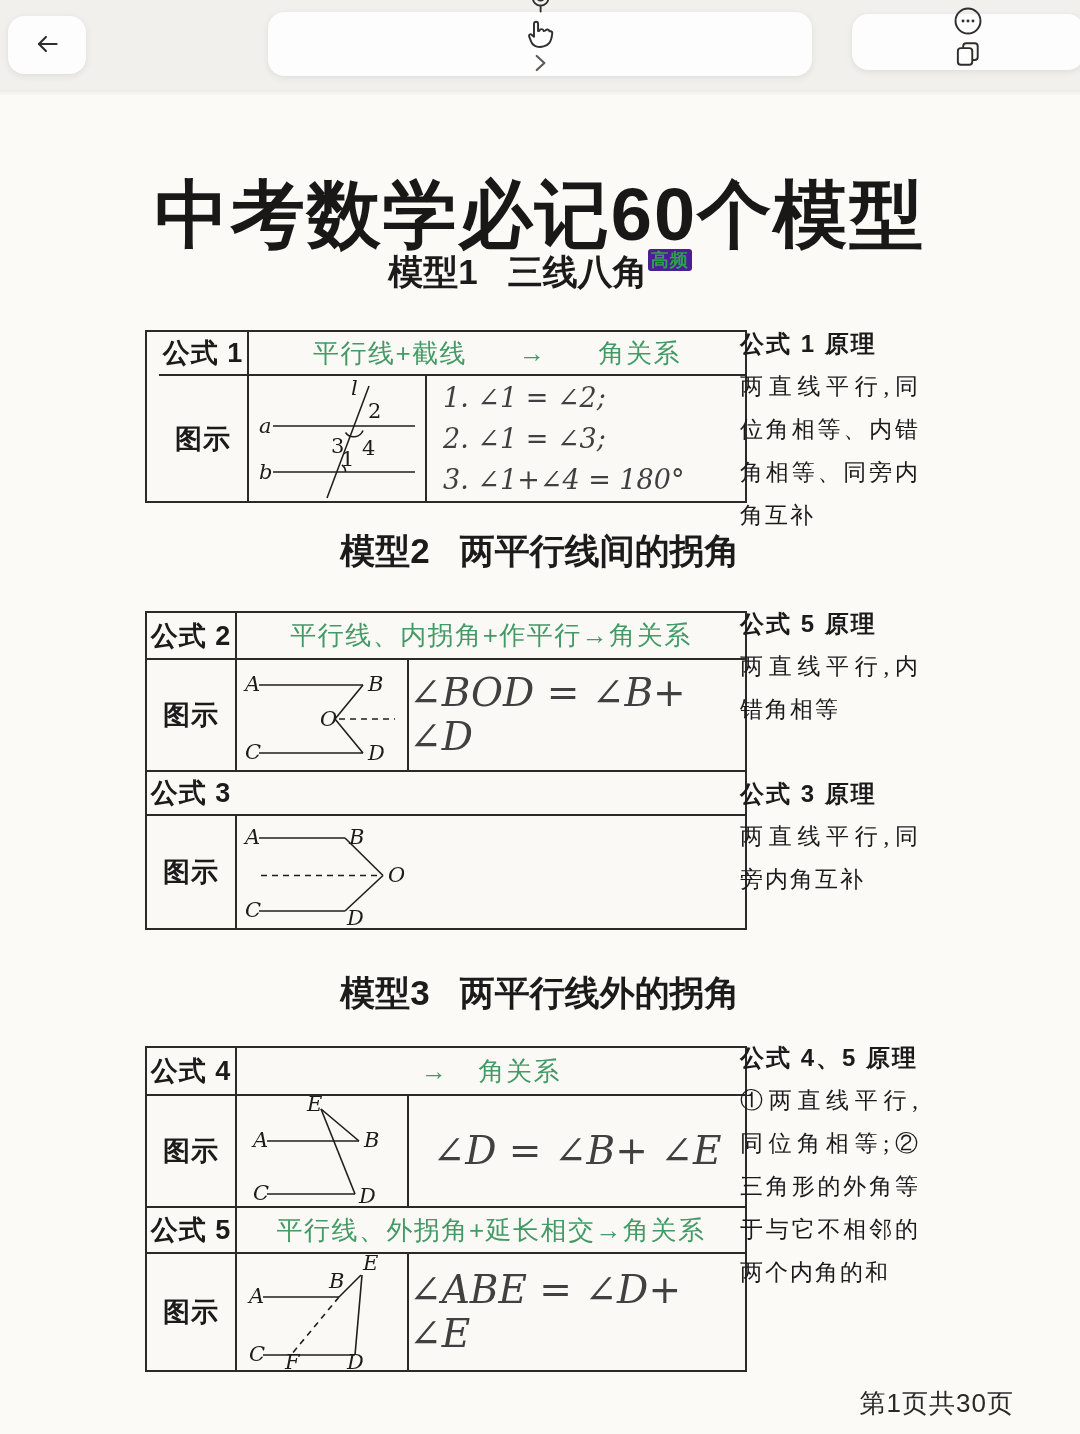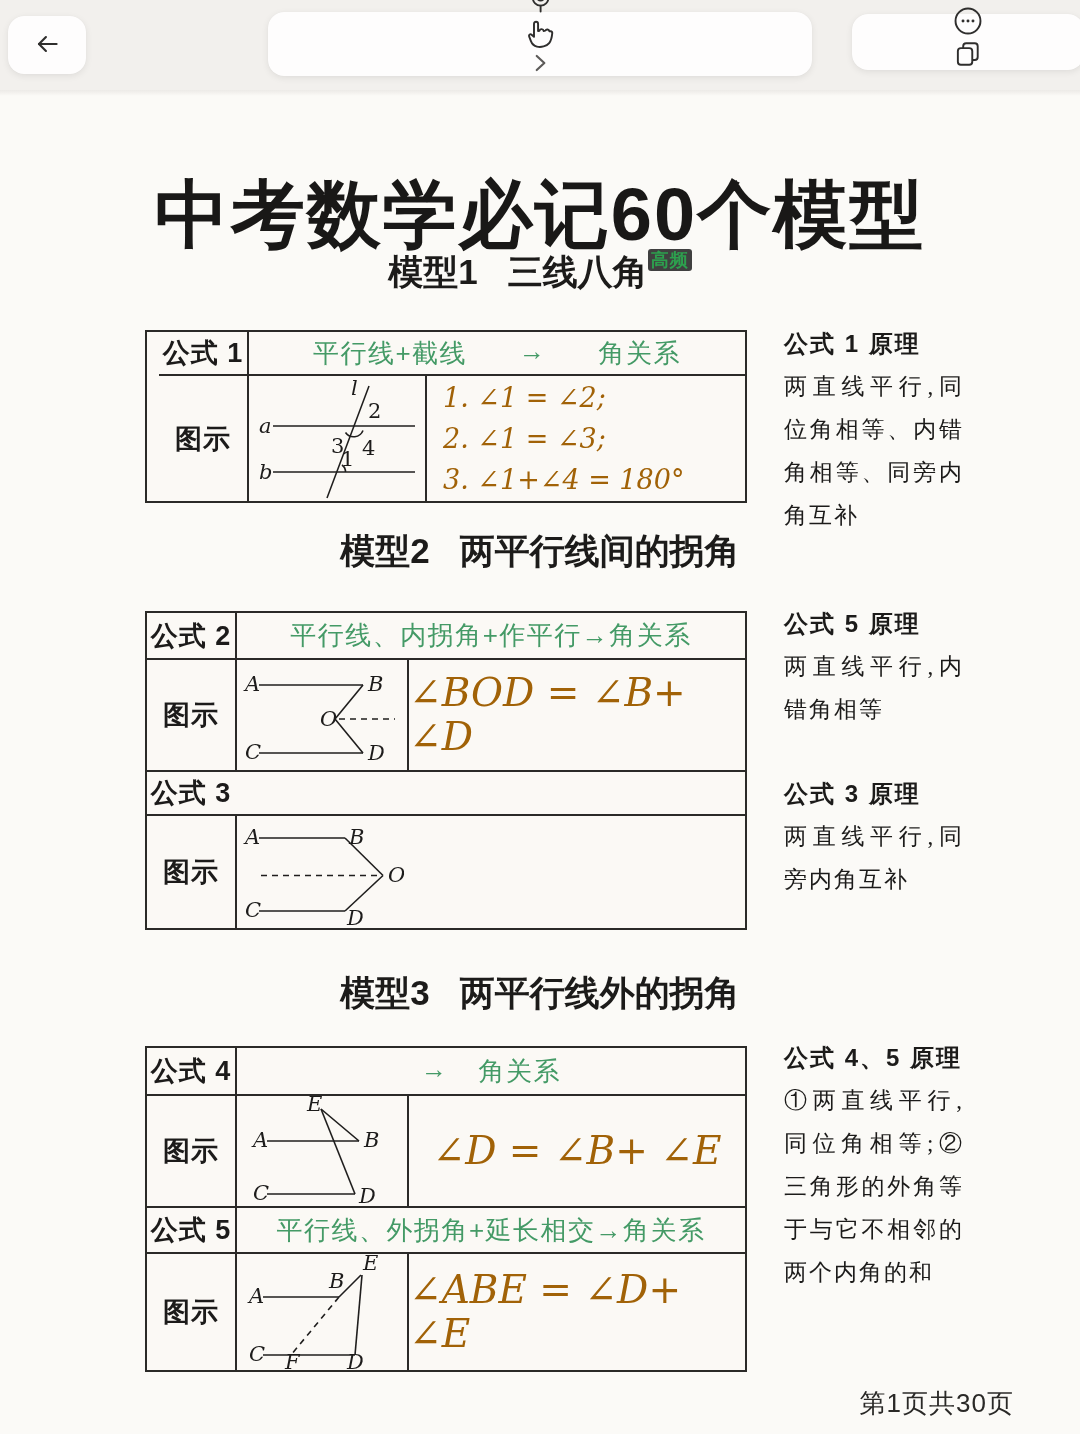--- a/index.html
+++ b/index.html
@@ -36,30 +36,30 @@
     padding:1px 3px;border-radius:3px;}
 
   
   .tbl{position:absolute;left:145px;width:602px;border:2.5px solid #2b2a28;background:#fbf9f5;box-sizing:border-box;}
   .tr{display:flex;box-sizing:border-box;}
   .tr + .tr{border-top:2px solid #2b2a28;}
   .td{box-sizing:border-box;display:flex;align-items:center;}
   .td + .td{border-left:2px solid #2b2a28;}
   .td.lab{width:88px;justify-content:center;font-size:27px;font-weight:600;color:#1c1b1a;letter-spacing:1px;}
   .td.ghead{flex:1;justify-content:center;font-size:26px;letter-spacing:1.5px;}
-  .td.ghead .gapped{display:flex;}
+  .td.ghead .gapped{display:flex;align-items:center;}
   .td.diag{justify-content:center;}
   .td.formulas{flex:1;flex-direction:column;align-items:flex-start;justify-content:center;padding-left:16px;}
   .td.formula-c{flex:1;flex-direction:column;justify-content:center;align-items:center;}
-  .math{font-family:"DejaVu Serif","Liberation Serif",serif;font-style:italic;color:#a16207;}
+  .math{font-family:"DejaVu Serif","Liberation Serif",serif;font-style:italic;color:#404040;}
   .flist{font-size:27px;line-height:41px;}
   .fbig{font-size:39px;line-height:44px;}
 
   
-  .principle{position:absolute;left:784px;width:215px;color:#1c1b1a;}
+  .principle{position:absolute;left:740px;width:215px;color:#1c1b1a;}
   .principle .ptitle{font-size:24px;font-weight:700;letter-spacing:2px;margin-bottom:5px;}
   .principle .pbody{font-family:"Liberation Serif","DejaVu Serif",serif;
     font-size:23px;line-height:43px;letter-spacing:2px;width:180px;text-align:justify;}
 
   .page-indicator{position:absolute;right:66px;top:1386px;font-size:26px;color:#2a2927;letter-spacing:1px;}
 
   svg text.dlbl{font-family:"DejaVu Serif","Liberation Serif",serif;font-style:italic;font-size:21px;fill:#1d1c1b;}
   svg text.dnum{font-family:"DejaVu Serif","Liberation Serif",serif;font-size:21px;fill:#1d1c1b;}
 </style>
 </head>
@@ -205,21 +205,21 @@
             <rect x="5.5" y="9.5" width="13.5" height="15.5" rx="2.8"></rect>
           </svg>
         </span>
       </button>
     </div>
   </div>
 
   <h1 class="doc-title">中考数学必记60个模型</h1>
 
   <div class="sec-heading" style="top:248px;">
-    <span>模型1</span><span class="gap"></span><span>三线八角</span><span class="badge" style="color:#2da04e;background:#404040;">高频</span>
+    <span>模型1</span><span class="gap"></span><span>三线八角</span><span class="badge" style="color:#2da04e;background:#4c1d95;">高频</span>
   </div>
 
   <div class="tbl" style="top:330px;padding-left:12px;">
     <div class="tr" style="height:42px;">
       <div class="td lab">公式 1</div>
       <div class="td ghead" style="color:#449a66;">
         <span class="gapped" style="gap:52px;">
           <span>平行线+截线</span>
           <span>→</span>
           <span>角关系</span>

